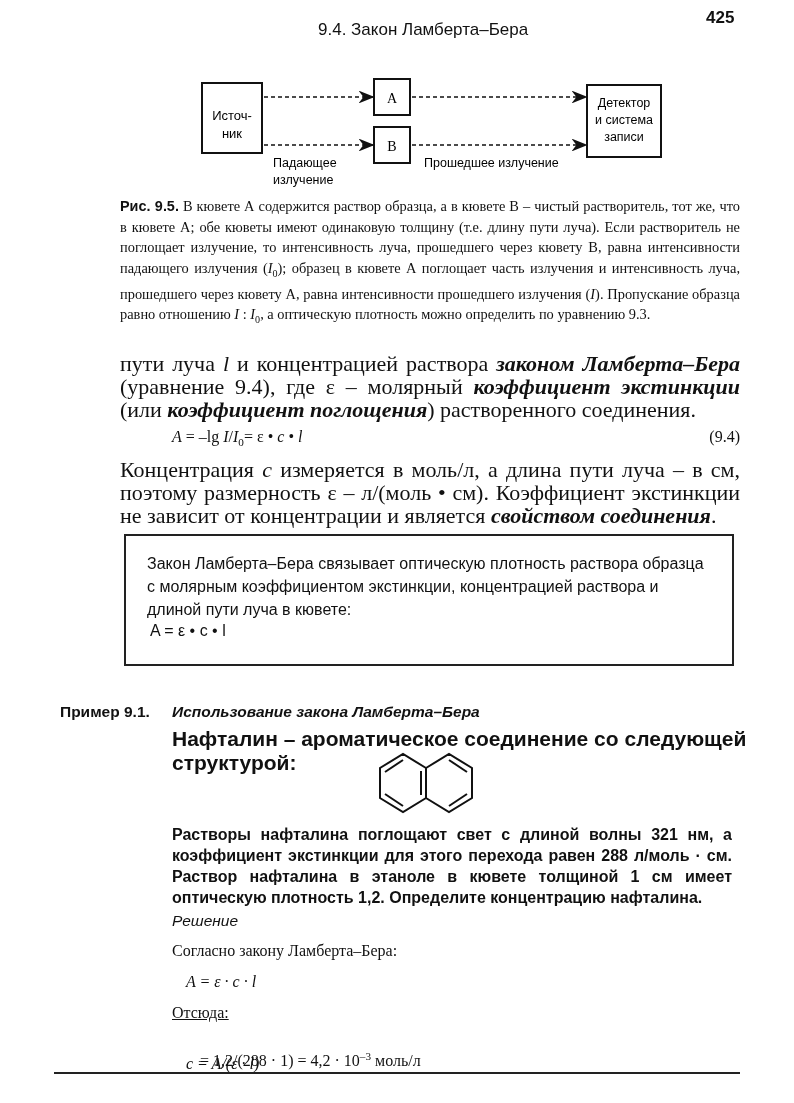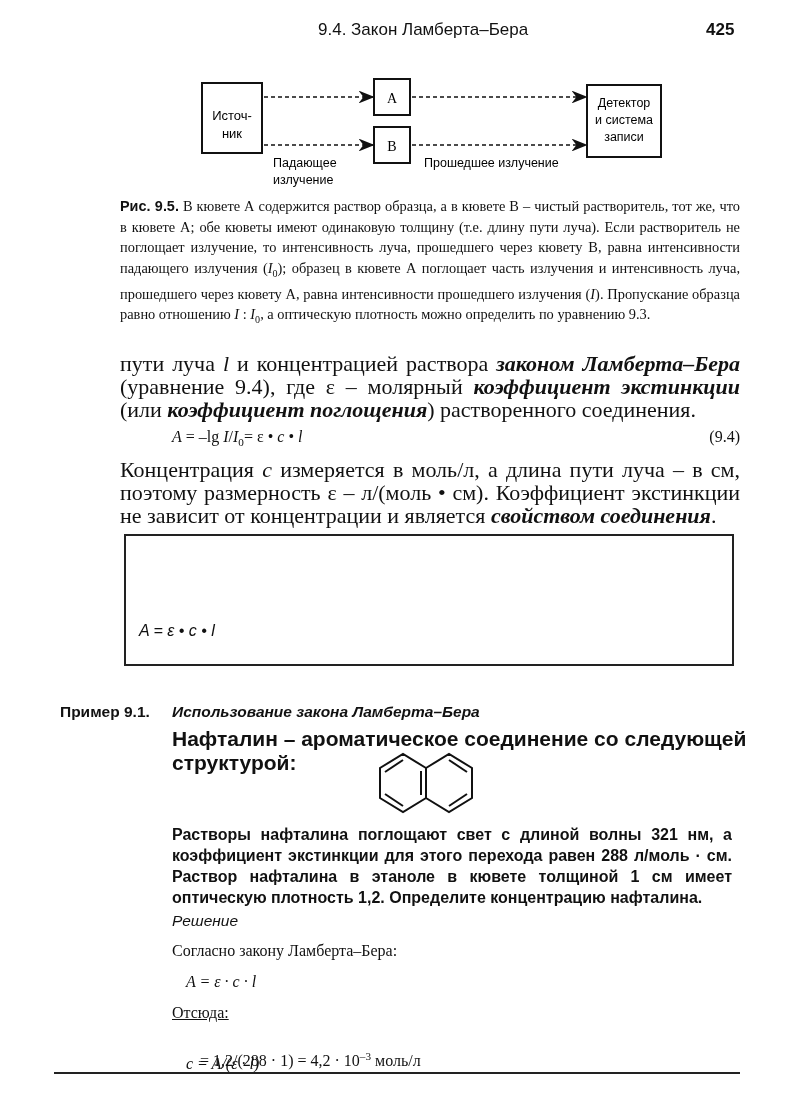--- a/index.html
+++ b/index.html
@@ -1,30 +1,30 @@
 <!DOCTYPE html>
 <html><head>
 <meta charset="utf-8">
 <style>
   html, body { margin:0; padding:0; background:#ffffff; }
   body { width:794px; height:1103px; position:relative; overflow:hidden; color:#111; font-family:"Liberation Serif", serif; }
   .abs { position:absolute; }
   #running-head { left:318px; top:20px; font-size:17px; font-family:"Liberation Sans", sans-serif; }
-  #page-number { left:706px; top:20px; font-size:17px; font-weight:bold; font-family:"Liberation Sans", sans-serif; }
+  #page-number { left:706px; top:8px; font-size:17px; font-weight:bold; font-family:"Liberation Sans", sans-serif; }
   #diagram { left:198px; top:72px; width:470px; height:118px; }
   .caption { left:120px; top:196px; width:620px; font-size:14.4px; line-height:20.5px; text-align:justify; }
   .caption b { font-family:"Liberation Sans", sans-serif; }
   .para { left:120px; width:620px; font-size:22px; line-height:23px; text-align:justify; }
   #para1 { top:352px; }
   #equation { left:172px; top:428px; width:568px; font-size:16px; }
   #eq-number { position:absolute; right:0; top:0; }
   #para2 { top:458px; }
   #summary-box { left:124px; top:534px; width:610px; height:132px; border:2px solid #222; box-sizing:border-box; }
   #summary-text { position:absolute; left:21px; top:16px; width:560px; font-family:"Liberation Sans", sans-serif; font-size:16px; line-height:23px; }
-  #summary-formula { position:absolute; left:13px; top:86px; font-family:"Liberation Sans", sans-serif; font-style:italic; font-size:16px; }
+  #summary-formula { position:absolute; left:24px; top:86px; font-family:"Liberation Sans", sans-serif; font-size:16px; }
   #example-label { left:60px; top:703px; font-family:"Liberation Sans", sans-serif; font-weight:bold; font-size:15.5px; }
   #example-title { left:172px; top:703px; font-family:"Liberation Sans", sans-serif; font-weight:bold; font-style:italic; font-size:15.5px; }
   #example-intro { left:172px; top:727px; font-family:"Liberation Sans", sans-serif; font-weight:bold; font-size:21px; }
   #naphthalene { left:368px; top:748px; width:116px; height:76px; }
   #problem-text { left:172px; top:824px; width:560px; font-family:"Liberation Sans", sans-serif; font-weight:bold; font-size:16px; line-height:21px; text-align:justify; }
   #solution-label { left:172px; top:912px; font-family:"Liberation Sans", sans-serif; font-style:italic; font-size:15.5px; }
   #sol-line1 { left:172px; top:942px; font-size:16px; }
   #sol-formula1 { left:186px; top:973px; font-size:16px; font-style:italic; }
   #sol-line2 { left:172px; top:1004px; font-size:16px;text-decoration:underline; }
   #sol-formula2 { left:186px; top:1028px; font-size:16px; }
@@ -81,20 +81,21 @@
 <div id="equation" class="abs">
   <i>A</i><span> = –lg </span><i>I</i><span>/</span><i>I</i><sub>0</sub><span>= ε • </span><i>c</i><span> • </span><i>l</i>
   <span id="eq-number">(9.4)</span>
 </div>
 
 <div id="para2" class="abs para">
   <span>Концентрация </span><i>c</i><span> измеряется в моль/л, а длина пути луча – в см, поэтому размерность ε – л/(моль • см). Коэффициент экстинкции не зависит от концентрации и является </span><b><i>свойством соединения</i></b><span>.</span>
 </div>
 
 <div id="summary-box" class="abs">
+  <div id="summary-text">Закон Ламберта–Бера связывает оптическую плотность раствора образца с молярным коэффициентом экстинкции, концентрацией раствора и длиной пути луча в кювете:</div>
   <div id="summary-formula">A = ε • c • l</div>
 </div>
 
 <div id="example-label" class="abs">Пример 9.1.</div>
 <div id="example-title" class="abs">Использование закона Ламберта–Бера</div>
 <div id="example-intro" class="abs">Нафталин – ароматическое соединение со следующей структурой:</div>
 
 <svg id="naphthalene" class="abs" viewBox="0 0 116 76" xmlns="http://www.w3.org/2000/svg">
   <g fill="none" stroke="#111" stroke-width="2">
     <polygon points="58,20 35,6 12,20 12,50 35,64 58,50"></polygon>

